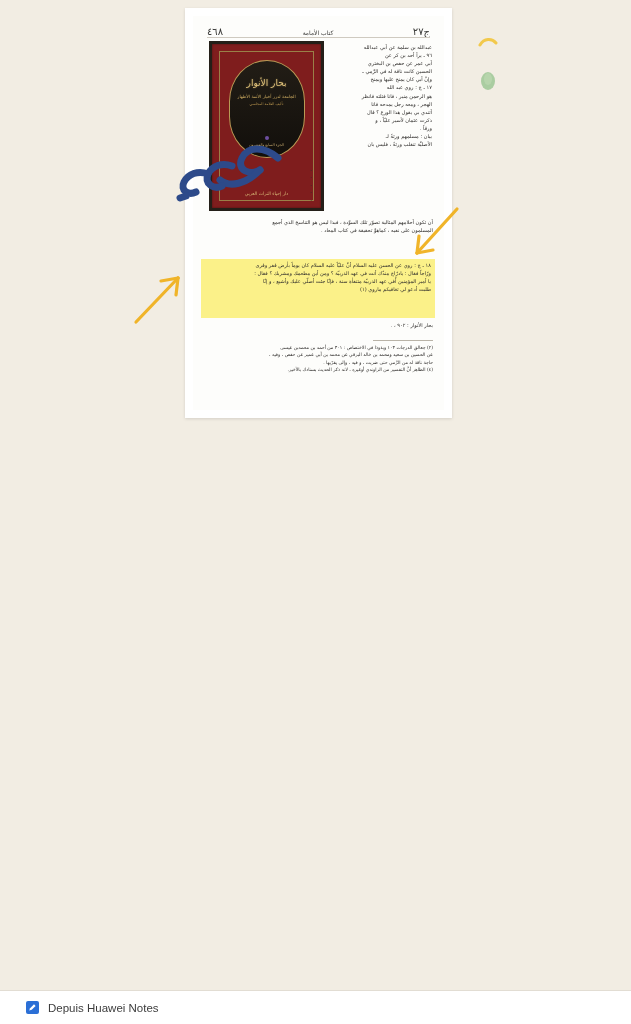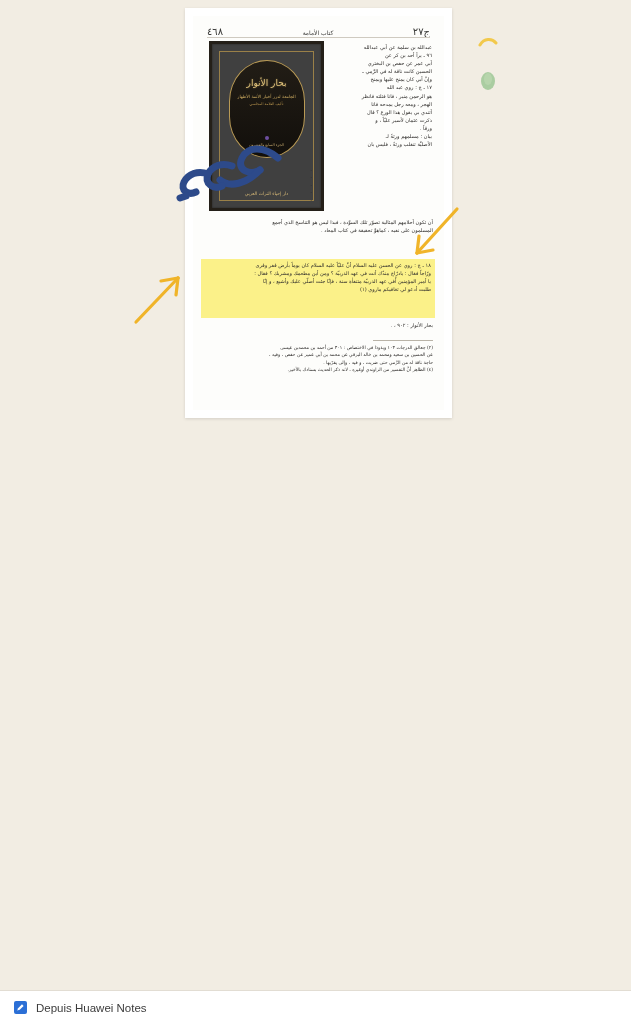--- a/index.html
+++ b/index.html
@@ -97,21 +97,21 @@
   }
   .txt-line.small { font-size: 4.6px; line-height: 7.4px; }
 
   
   #book-cover {
     position: absolute;
     left: 16px;
     top: 25px;
     width: 115px;
     height: 170px;
-    background: #404040;
+    background: #7f1d1d;
     border: 3px solid #241f18;
     box-sizing: border-box;
     box-shadow: 0 0 2px rgba(0,0,0,0.5) inset;
   }
   #book-cover .cover-frame {
     position: absolute;
     left: 7px; top: 7px; right: 7px; bottom: 7px;
     border: 1px solid #9a8048;
   }
   #book-cover .cover-oval {
@@ -242,21 +242,21 @@
   #source-bar {
     position: absolute;
     left: 0;
     bottom: 0;
     width: 631px;
     height: 34px;
     background: #ffffff;
     border-top: 1px solid #e2ddd3;
     display: flex;
     align-items: center;
-    padding-left: 14px;
+    padding-left: 26px;
     box-sizing: border-box;
   }
   #source-icon {
     width: 13px;
     height: 13px;
     background: #2b6fd6;
     border-radius: 2px;
     display: flex;
     align-items: center;
     justify-content: center;

